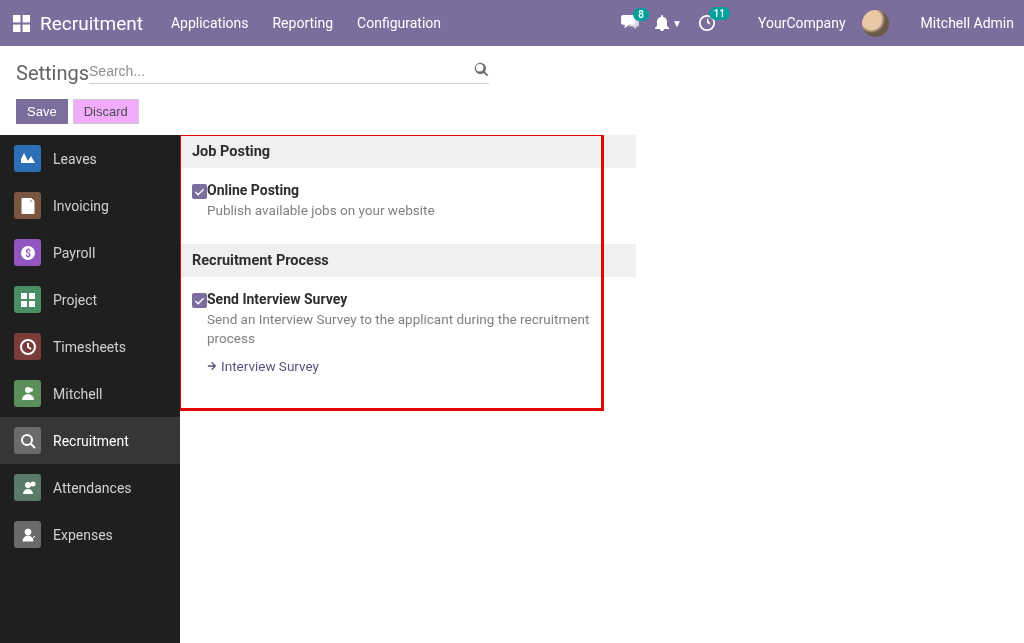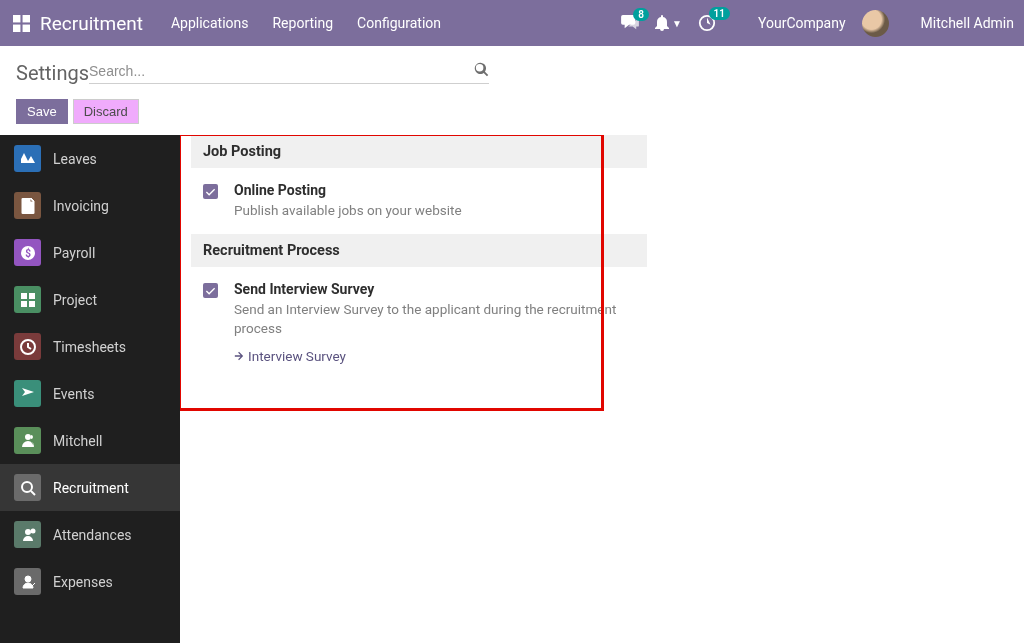--- a/index.html
+++ b/index.html
@@ -73,27 +73,26 @@
     flex-shrink:0;
   }
   .main-pane { flex:1; overflow:auto; position:relative; }
   .highlight-frame {
     position:absolute; border:3px solid #e10600;
     top:-2px; left:-2px; width:426px; height:278px;
     pointer-events:none;
   }
   .section {
     width: 456px;
-    margin-left: 11px;
   }
   .section-hdr {
     background:#f0f0f0; font-weight:700; color:#2e2e2e;
     padding:8px 12px; font-size:14.5px;
   }
-  .section-body { padding:14px 12px 14px 12px; display:flex; gap:16px; }
+  .section-body { padding:14px 12px 24px 12px; display:flex; }
   .chk {
     width:15px; height:15px; border-radius:2px; background:#7c6e9c;
     display:flex; align-items:center; justify-content:center;
     flex-shrink:0; margin-top:2px; cursor:pointer;
   }
   .chk svg { display:block; }
   .opt-title { font-weight:700; color:#2e2e2e; font-size:14px; }
   .opt-desc { color:#808080; font-size:13.5px; margin-top:3px; line-height:1.4;}
   .opt-link { color:#5a527f; font-size:13.5px; margin-top:10px; cursor:pointer; display:inline-flex; align-items:center; gap:4px;}
 </style>
@@ -204,28 +203,20 @@
       <div class="side-item">
         <span class="side-icon" style="background: rgb(122, 59, 59);">
           <svg width="16" height="16" viewBox="0 0 16 16">
             <circle cx="8" cy="8" r="7" fill="none" stroke="#fff" stroke-width="2"></circle>
             <path d="M8 4v4l3 2" stroke="#fff" stroke-width="2" fill="none"></path>
           </svg>
         </span>
         <span>Timesheets</span>
       </div>
       <div class="side-item">
-        <span class="side-icon" style="background: rgb(58, 143, 122);">
-          <svg width="16" height="16" viewBox="0 0 16 16">
-            <path fill="#fff" d="M2 2l12 4-12 4 3-4z"></path>
-          </svg>
-        </span>
-        <span>Events</span>
-      </div>
-      <div class="side-item">
         <span class="side-icon" style="background: rgb(90, 143, 90);">
           <svg width="16" height="16" viewBox="0 0 16 16">
             <path fill="#fff" d="M5 4a3 3 0 116 0 3 3 0 01-6 0zm-3 10a6 6 0 0112 0z M11 2a2 2 0 110 4M14 13a4 4 0 00-3-4"></path>
           </svg>
         </span>
         <span>Mitchell</span>
       </div>
       <div class="side-item active">
         <span class="side-icon" style="background: rgb(107, 107, 107);">
           <svg width="16" height="16" viewBox="0 0 16 16">

